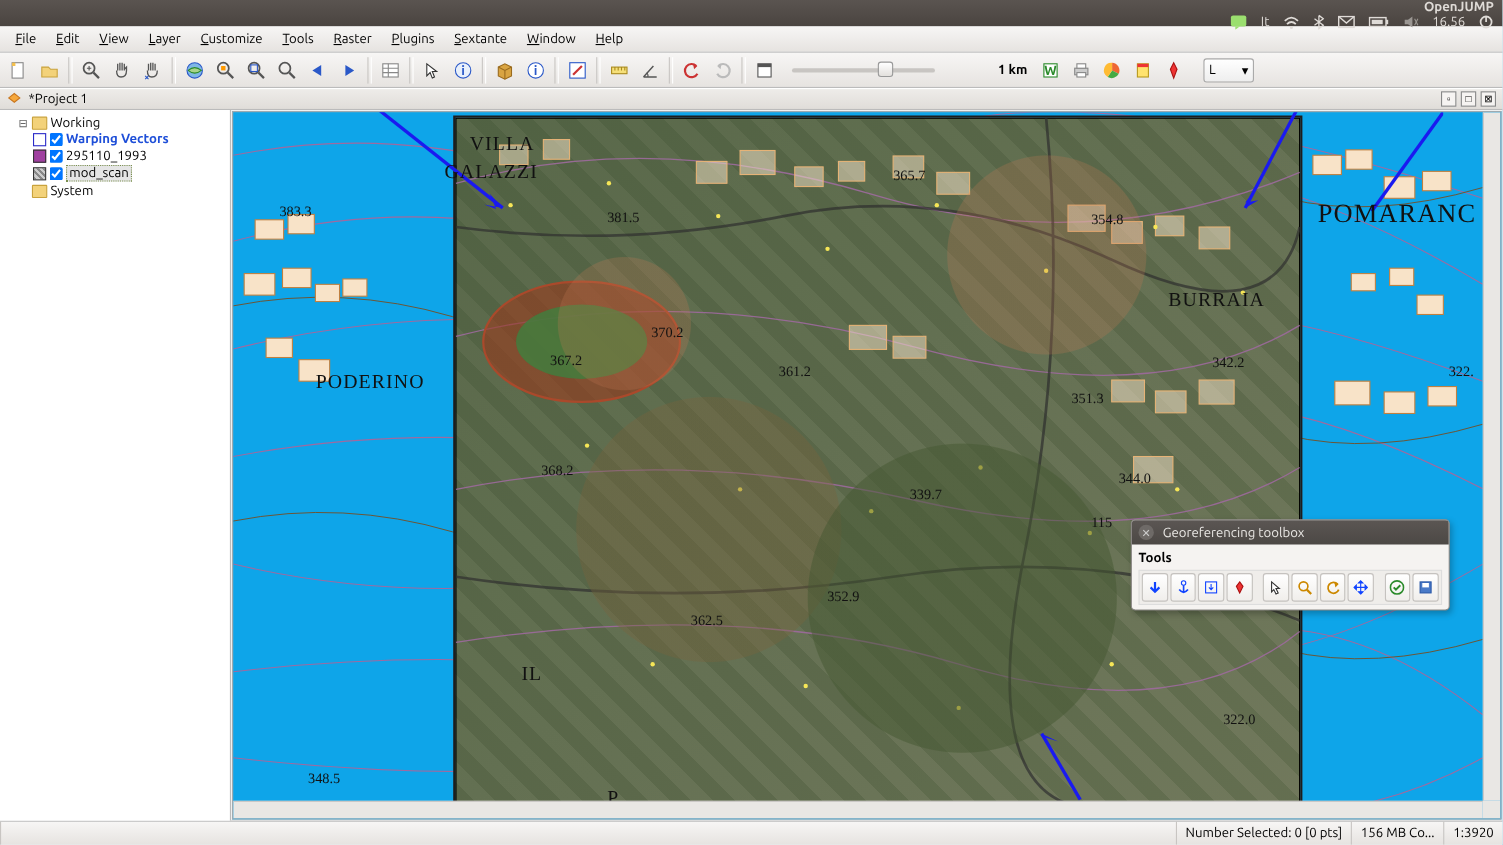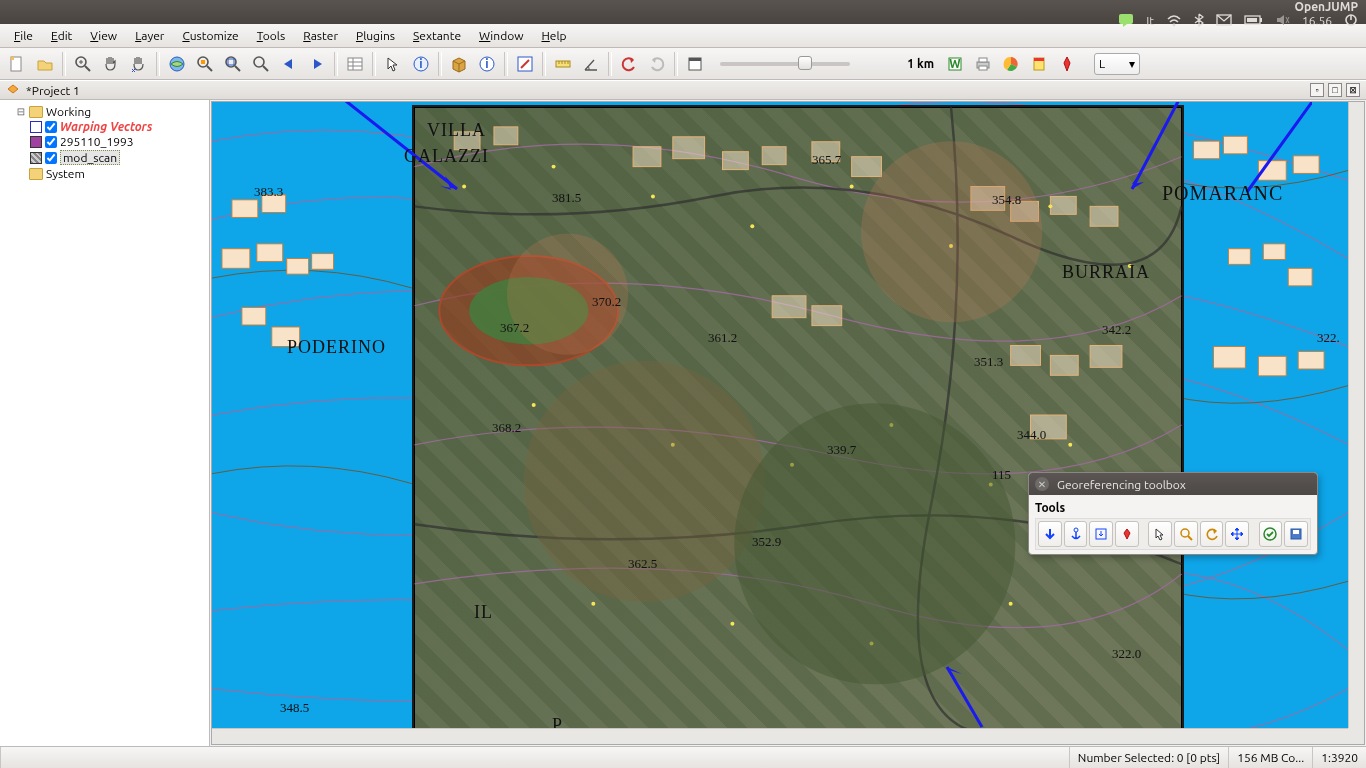--- a/index.html
+++ b/index.html
@@ -35,21 +35,21 @@
 
 
 .main { display:flex; height:calc(768px - 24px - 24px - 32px - 20px - 22px); }
 .sidebar { width:210px; background:#fff; border-right:1px solid #bbb; padding:4px 2px; overflow:auto; }
 .tree ul { list-style:none; padding-left:14px; }
 .tree li { white-space:nowrap; padding:1px 0; display:flex; align-items:center; gap:3px;}
 .tree .toggle { width:10px; text-align:center; color:#666; font-size:10px;}
 .tree .folder { width:14px; height:12px; background:#f3d27a; border:1px solid #c9a23c; border-radius:1px; display:inline-block;}
 .tree input[type=checkbox]{ width:12px; height:12px;}
 .tree .sw { width:12px; height:12px; display:inline-block; border:1px solid #333;}
-.tree .warp { color:#ef4444; font-weight:bold;font-style:italic;}
+.tree .warp { color:#1d4ed8; font-weight:bold;}
 .tree .sel { background:#e5e5e5; border:1px dotted #7a8f4e; padding:0 2px;}
 
 .canvas-wrap { flex:1; position:relative; background:#0ea5e9; border:1px solid #aaa; margin:1px; overflow:hidden;}
 .canvas-wrap .scroll-v { position:absolute; right:0; top:0; bottom:16px; width:16px; background:#e9e7e4; border-left:1px solid #c8c5c2;}
 .canvas-wrap .scroll-h { position:absolute; left:0; right:16px; bottom:0; height:16px; background:#e9e7e4; border-top:1px solid #c8c5c2;}
 .canvas-wrap .scroll-corner { position:absolute; right:0; bottom:0; width:16px; height:16px; background:#e9e7e4;}
 .map-frame { position:absolute; inset:0 16px 16px 0; }
 
 .aerial-overlay { position:absolute; left:200px; top:3px; width:772px; height:628px; background:
   linear-gradient(135deg, rgba(60,80,50,0.55), rgba(90,90,70,0.35)),
@@ -503,21 +503,21 @@
           <line x1="40" y1="65" x2="5" y2="5" stroke="#1a1af0" stroke-width="3"></line>
           <path d="M5 5 L15 18 L7 8 L20 12 Z" fill="#1a1af0"></path>
         </svg>
       <svg class="arrow-blue" style="left:1030px;top:0px" width="70" height="100">
           <line x1="70" y1="0" x2="5" y2="90" stroke="#1a1af0" stroke-width="3"></line>
         </svg>
 
       <div class="lbl" style="left:215px;top:18px">VILLA</div>
       <div class="lbl" style="left:192px;top:44px">GALAZZI</div>
       <div class="lbl" style="left:75px;top:235px">PODERINO</div>
-      <div class="lbl" style="left:950px;top:80px;font-size:20px">POMARANC</div>
+      <div class="lbl" style="left:986px;top:80px;font-size:24px">POMARANC</div>
       <div class="lbl" style="left:850px;top:160px">BURRAIA</div>
       <div class="lbl" style="left:262px;top:500px">IL</div>
       <div class="lbl" style="left:340px;top:613px">P.</div>
 
       <div class="elev" style="left:42px;top:82px">383.3</div>
       <div class="elev" style="left:340px;top:88px">381.5</div>
       <div class="elev" style="left:600px;top:50px">365.7</div>
       <div class="elev" style="left:780px;top:90px">354.8</div>
       <div class="elev" style="left:380px;top:192px">370.2</div>
       <div class="elev" style="left:288px;top:218px">367.2</div>

